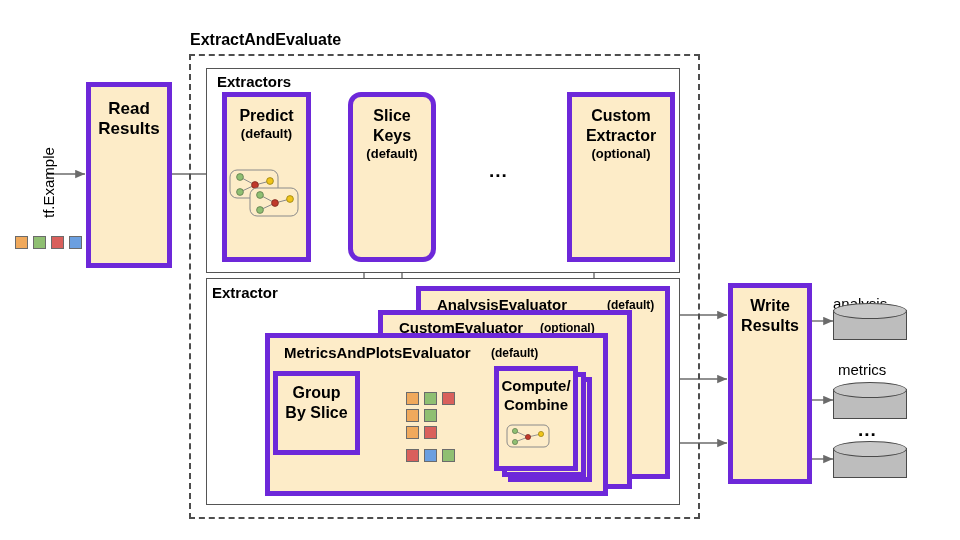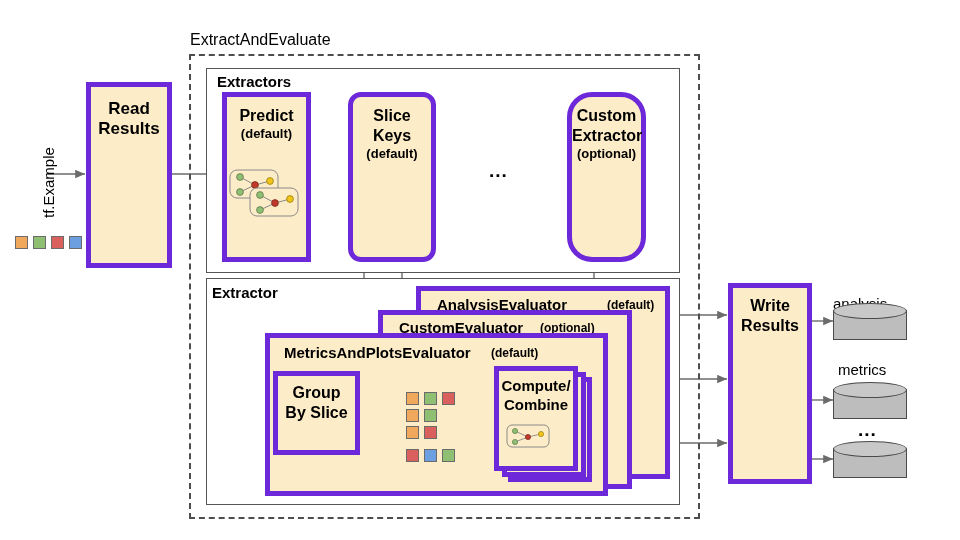--- a/index.html
+++ b/index.html
@@ -3,21 +3,21 @@
 <meta charset="utf-8">
 <style>
   html,body{margin:0;padding:0;background:#ffffff;}
   body{width:960px;height:540px;overflow:hidden;
        font-family:"Liberation Sans","DejaVu Sans",sans-serif;color:#000;}
   #stage{position:relative;width:960px;height:540px;}
   .box{position:absolute;box-sizing:border-box;}
   .fill{background:#fdecc8;border:5px solid #6d28d9;}
   .plain{background:#ffffff;border:1px solid #555555;}
   .dashed{background:transparent;border:2px dashed #4d4d4d;}
-  .lbl{position:absolute;font-weight:normal;line-height:1.08;white-space:nowrap;}
+  .lbl{position:absolute;font-weight:bold;line-height:1.08;white-space:nowrap;}
   .ttl{position:absolute;left:0;right:0;text-align:center;font-weight:bold;line-height:1.12;}
   .sub{font-weight:bold;}
   .hdr{position:absolute;font-weight:bold;}
   svg.ov{position:absolute;left:0;top:0;width:960px;height:540px;overflow:visible;}
   .sq{position:absolute;width:13px;height:13px;border:1px solid #6b6b6b;box-sizing:border-box;}
   .vert{position:absolute;font-weight:normal;transform:rotate(-90deg);transform-origin:left top;white-space:nowrap;}
   .cyl-b{position:absolute;border:1px solid #4a4a4a;border-top:none;background:#bdbdbd;box-sizing:border-box;}
   .cyl-cap{position:absolute;border:1px solid #4a4a4a;background:#c8c8c8;border-radius:50%;box-sizing:border-box;}
   .dbl{position:absolute;font-weight:bold;font-size:19px;letter-spacing:1px;}
 </style>
@@ -115,21 +115,21 @@
   </svg>
 
   <div class="box fill" style="left:348px;top:92px;width:88px;height:170px;border-radius:13px;">
     <div class="ttl" style="top:10px;font-size:16px;">Slice</div>
     <div class="ttl" style="top:30px;font-size:16px;">Keys</div>
     <div class="ttl sub" style="top:50px;font-size:13px;">(default)</div>
   </div>
 
   <div class="dbl" style="left:489px;top:160px;">...</div>
 
-  <div class="box fill" style="left:567px;top:92px;width:79px;height:170px;border-radius:25px;">
+  <div class="box fill" style="left:567px;top:92px;width:108px;height:170px;">
     <div class="ttl" style="top:10px;font-size:16px;">Custom</div>
     <div class="ttl" style="top:30px;font-size:16px;">Extractor</div>
     <div class="ttl sub" style="top:50px;font-size:13px;">(optional)</div>
   </div>
 
   <div class="box plain" style="left:206px;top:278px;width:474px;height:227px;"></div>
   <div class="hdr" style="left:212px;top:284px;font-size:15px;">Extractor</div>
 
   <div class="box fill" style="left:416px;top:286px;width:254px;height:193px;">
     <div class="hdr" style="left:16px;top:5px;font-size:15px;">AnalysisEvaluator</div>

